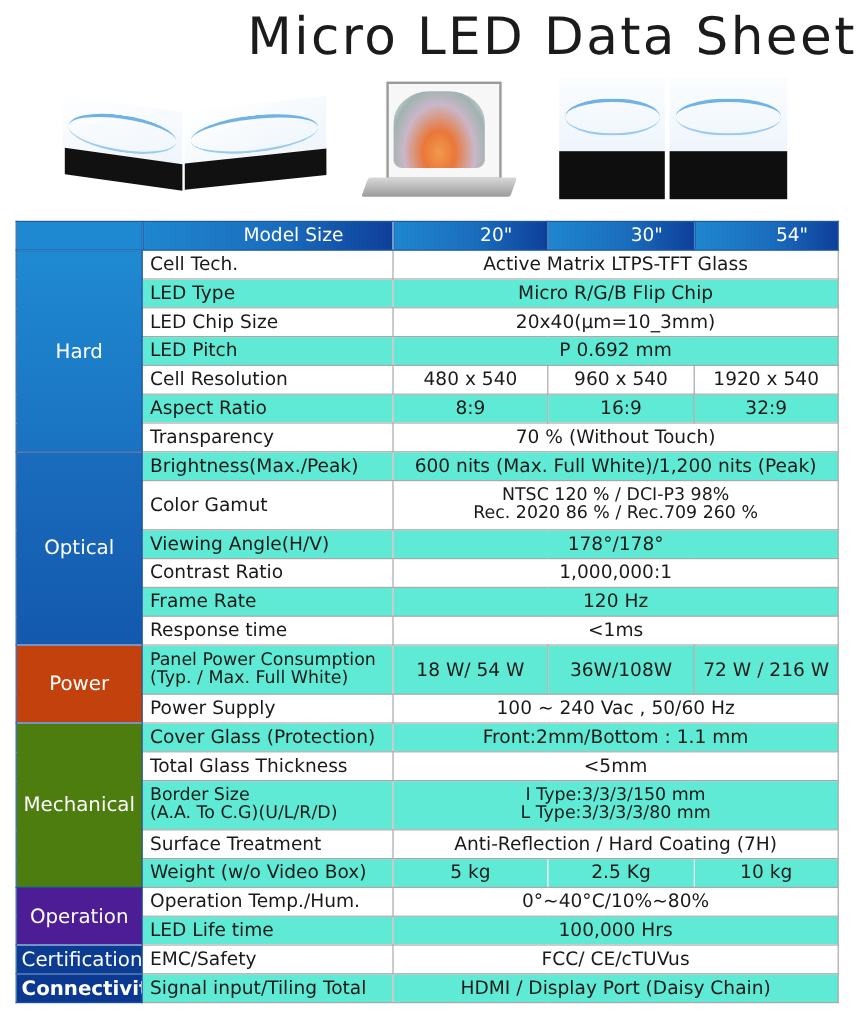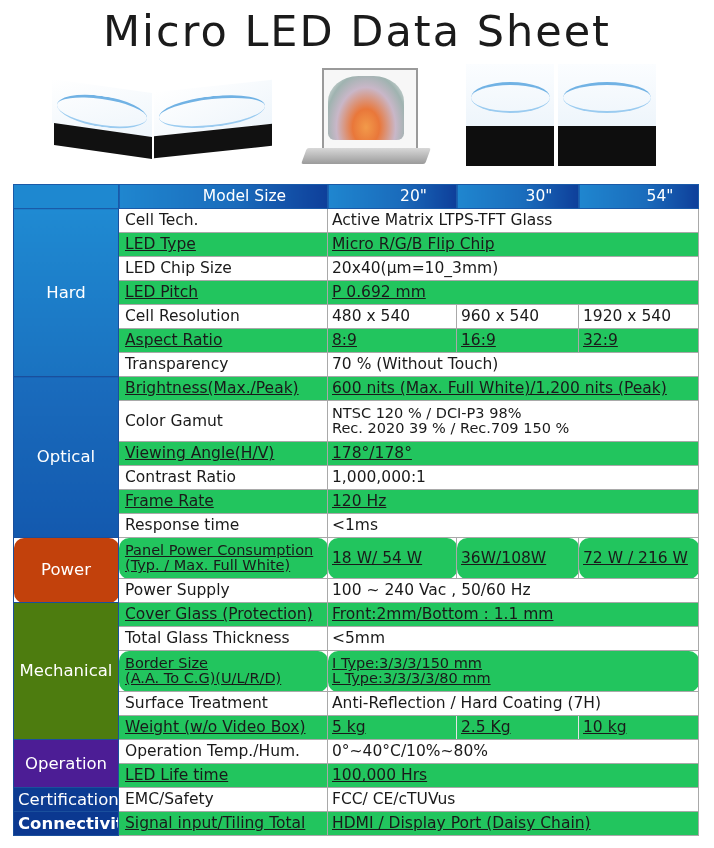--- a/index.html
+++ b/index.html
@@ -5,21 +5,21 @@
   html, body { margin: 0; padding: 0; }
   body {
     width: 714px; height: 848px; overflow: hidden;
     background: #ffffff;
     font-family: "DejaVu Sans", sans-serif;
     color: #1a1a1a;
     position: relative;
   }
   .title {
     position: absolute; left: 0; top: 6px; width: 714px;
-    text-align: center;
+    text-align: right;
     font-family: "DejaVu Sans", sans-serif;
     font-size: 43px; letter-spacing: 2px;
     color: #1b1b1b; font-weight: 400;
   }
   .hero { position: absolute; top: 64px; left: 0; width: 714px; height: 115px; }
   .prod { position: absolute; }
   
   .p1 { left: 52px; top: 22px; width: 222px; height: 90px; }
   .p1 .glass { position:absolute; top:0; width:100px; height:44px; background: linear-gradient(160deg,#ffffff 0%,#eef5fb 100%); }
   .p1 .g1 { left:0; transform: skewY(8deg); }
@@ -65,24 +65,24 @@
     border-color: #1a4f9c !important;
   }
   .cat-panel { background: linear-gradient(180deg,#1f8ad2,#1a72c0); }
   .cat-optical { background: linear-gradient(180deg,#1a6cbd,#1359ae); }
   .cat-power { background: #c2410c; }
   .cat-mech { background: #4d7c0f; }
   .cat-op { background: #4c1d95; }
   .cat-cert { background: #0c3b92; }
   .cat-conn { background: #0b3890; font-weight: bold; }
   .lbl { text-align: left; padding-left: 6px !important; }
-  .val { }
+  .val { text-align: center; }
   tr.w td.lbl, tr.w td.val { background: #ffffff; }
-  tr.g td.lbl, tr.g td.val { background: #22c55e; text-decoration: underline; }
-  .tall td { height: 40px; border-radius: 10px; }
+  tr.g td.lbl, tr.g td.val { background: #5eead4; }
+  .tall td { height: 40px; }
   .vsmall { font-size: 14.5px !important; line-height: 15px !important; }
 </style>
 </head>
 <body>
 
 <div class="title">Micro LED Data Sheet</div>
 
 <div class="hero">
   <div class="prod p1">
     <div class="glass g1">
@@ -165,21 +165,21 @@
 
   <tr class="g">
     <td class="cat cat-optical" rowspan="6">Optical</td>
     <td class="lbl">Brightness(Max./Peak)</td>
     <td class="val" colspan="3">600 nits (Max. Full White)/1,200 nits (Peak)</td>
   </tr>
   <tr class="w tall">
     <td class="lbl">Color Gamut</td>
     <td class="val vsmall" colspan="3">
       <div>NTSC 120 % / DCI-P3 98%</div>
-      <div>Rec. 2020 39 % / Rec.709 150 %</div>
+      <div>Rec. 2020 86 % / Rec.709 260 %</div>
     </td>
   </tr>
   <tr class="g">
     <td class="lbl">Viewing Angle(H/V)</td>
     <td class="val" colspan="3">178°/178°</td>
   </tr>
   <tr class="w">
     <td class="lbl">Contrast Ratio</td>
     <td class="val" colspan="3">1,000,000:1</td>
   </tr>

